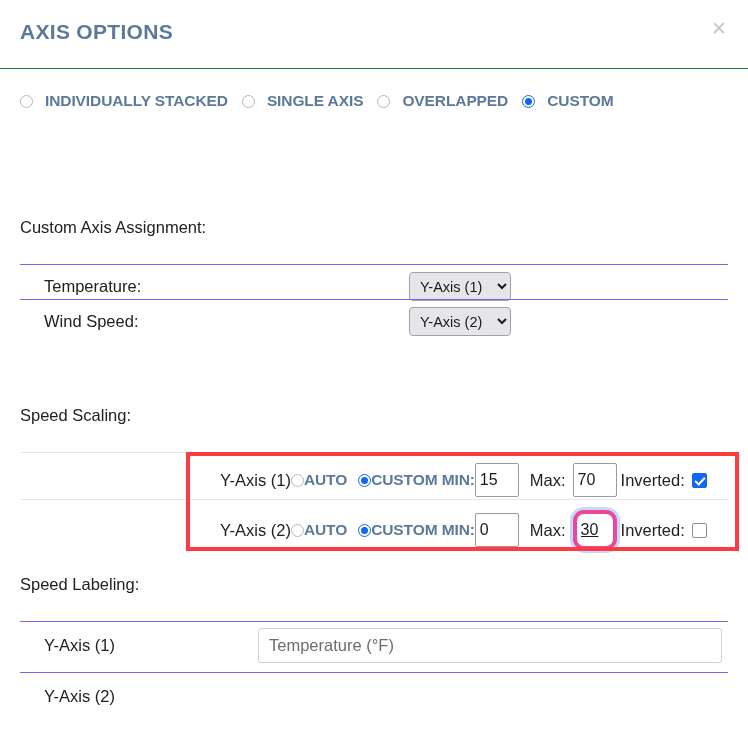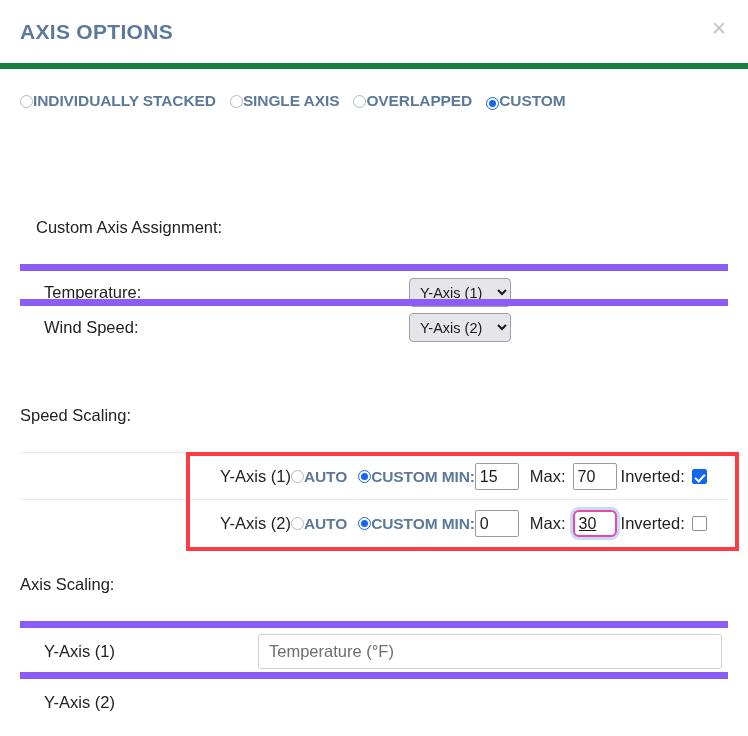--- a/index.html
+++ b/index.html
@@ -13,21 +13,21 @@
     font-family: "Liberation Sans", sans-serif;
     color: #222222;
     overflow: hidden;
     position: relative;
   }
 
   
   .modal-header {
     position: relative;
     height: 69px;
-    border-bottom: 6px solid #15803d;
+    border-bottom: 1px solid #15803d;
     box-sizing: border-box;
   }
   .modal-title {
     position: absolute;
     left: 20px;
     top: 20px;
     font-size: 21px;
     font-weight: bold;
     letter-spacing: 0.3px;
     color: #5c7999;
@@ -61,22 +61,23 @@
     top: 23px;
     display: flex;
     align-items: center;
     white-space: nowrap;
   }
   .mode-item {
     display: inline-flex;
     align-items: center;
     margin-right: 14px;
     cursor: pointer;
-  }
-  .mode-item:last-child { margin-right: 0; align-items: flex-end; }
+    gap: 12px;
+  }
+  .mode-item:last-child { margin-right: 0; }
   .mode-label {
     font-size: 15.5px;
     font-weight: bold;
     color: #5c7999;
     letter-spacing: -0.1px;
   }
 
   
   .radio {
     width: 13px;
@@ -113,21 +114,21 @@
     left: 20px;
     font-size: 16.5px;
     color: #222222;
   }
 
   
   .row {
     position: absolute;
     left: 20px;
     right: 20px;
-    border-top: 7px solid #8b5cf6;
+    border-top: 1px solid #8b5cf6;
     box-sizing: border-box;
     height: 44px;
   }
   .row-label {
     position: absolute;
     left: 24px;
     top: 12px;
     font-size: 16.5px;
     color: #222222;
   }
@@ -200,35 +201,35 @@
   }
   .gap-md { width: 11px; flex: none; }
   .gap-sm { width: 7px; flex: none; }
   .gap-xs { width: 4px; flex: none; }
   .lbl-dark {
     font-size: 16.5px;
     color: #222222;
   }
   input.num-box {
     width: 44px;
-    height: 27px;
+    height: 19px;
     font-family: "Liberation Sans", sans-serif;
     font-size: 16px;
     color: #1a1a1a;
     background: #ffffff;
     border: 1px solid #9a9a9a;
     border-radius: 2px;
-    padding: 8px 4px;
+    padding: 16px 4px;
     box-sizing: border-box;
     outline: none;
   }
   input.num-box.focused {
-    border: 2px solid #ec4899;
+    border: 4px solid #ec4899;
     box-shadow: 0 0 0 3px rgba(18,102,241,0.25);
-    border-radius: 6px;
+    border-radius: 11px;
     text-decoration: underline;
   }
   
   .cbox {
     width: 15px;
     height: 15px;
     box-sizing: border-box;
     border: 1px solid #8a8f9a;
     border-radius: 2px;
     background: #ffffff;
@@ -294,21 +295,21 @@
     <label class="mode-item">
       <span class="radio"></span>
       <span class="mode-label">OVERLAPPED</span>
     </label>
     <label class="mode-item">
       <span class="radio checked"></span>
       <span class="mode-label">CUSTOM</span>
     </label>
   </div>
 
-  <div class="section-head" style="top:149px;margin-left:16px;">Custom Axis Assignment:</div>
+  <div class="section-head" style="top:149px;">Custom Axis Assignment:</div>
 
   <div class="row" style="top:195px;">
     <span class="row-label">Temperature:</span>
     <select class="axis-select">
       <option>Y-Axis (1)</option>
     </select>
   </div>
 
   <div class="row" style="top:230px;">
     <span class="row-label">Wind Speed:</span>
@@ -365,21 +366,21 @@
         <span class="gap-xs"></span>
         <span class="lbl-dark">Inverted:</span>
         <span class="gap-sm"></span>
         <span class="cbox"></span>
       </div>
     </div>
   </div>
 
   <div class="scale-wrap"></div>
 
-  <div class="section-head" style="top:506px;">Axis Scaling:</div>
+  <div class="section-head" style="top:506px;">Speed Labeling:</div>
 
   <div class="row" style="top:552px;height:51px;">
     <span class="row-label" style="top:14px;">Y-Axis (1)</span>
     <input class="text-box" type="text" placeholder="Temperature (°F)" style="">
   </div>
 
   <div class="row" style="top:603px;height:51px;">
     <span class="row-label" style="top:14px;">Y-Axis (2)</span>
   </div>
 

